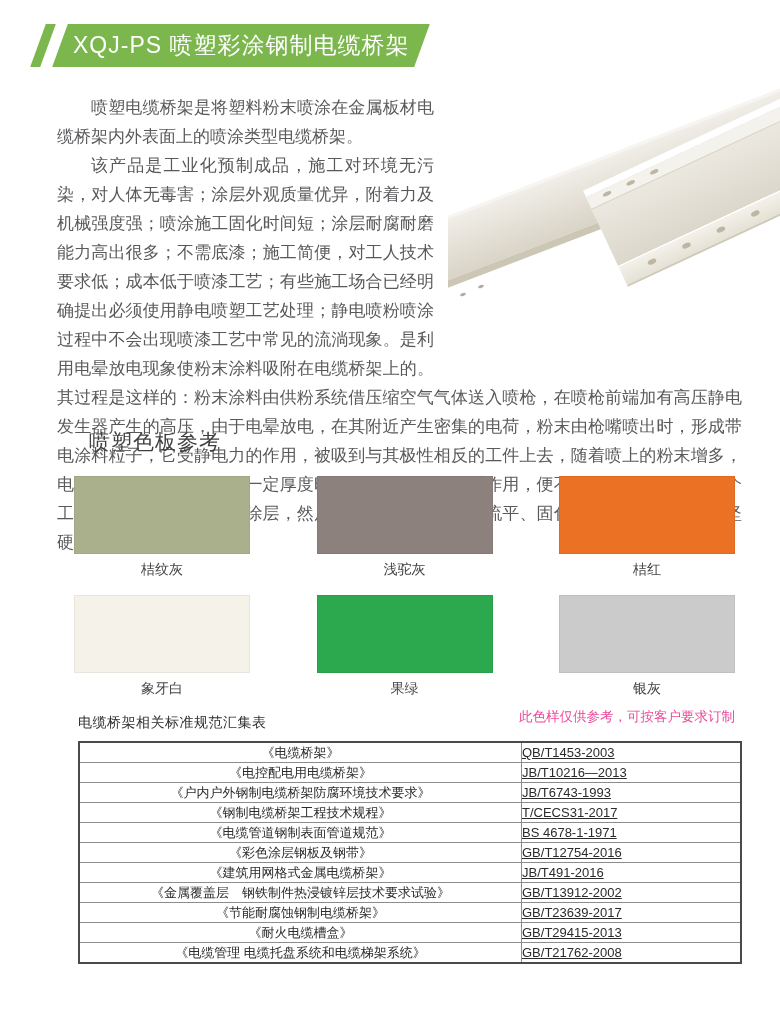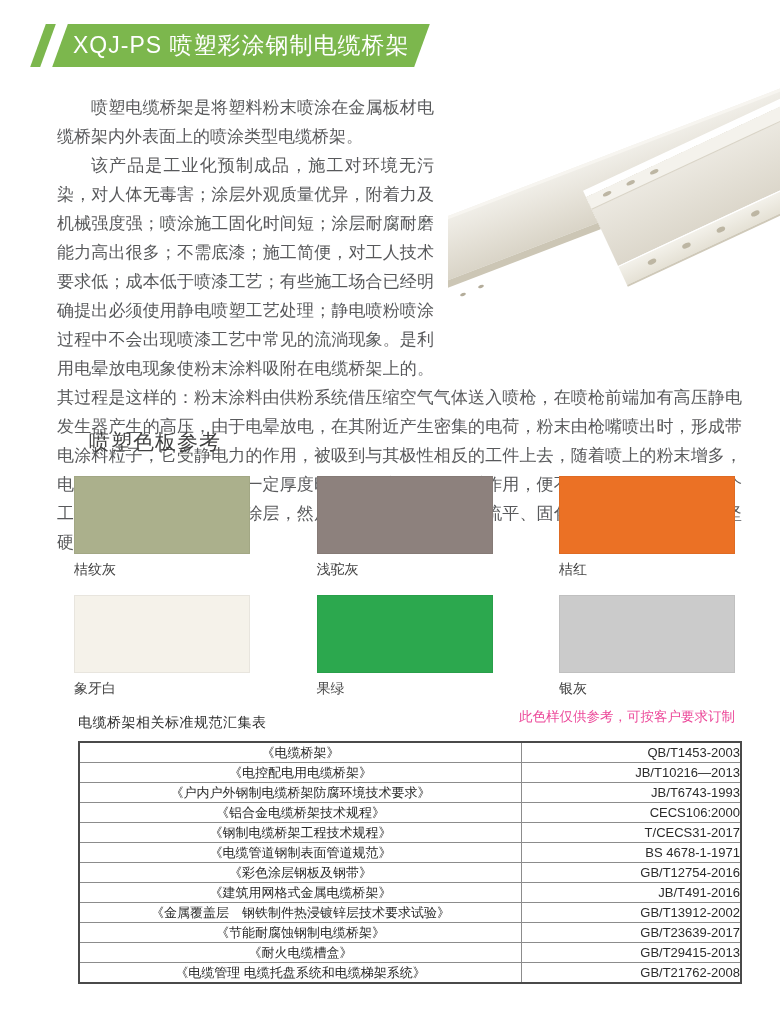--- a/index.html
+++ b/index.html
@@ -42,30 +42,30 @@
   .ht1{left:16px;} .ht2{left:42px;} .ht3{left:68px;}
   .flange-bot .hole{top:7px;}
   .hb1{left:28px;} .hb2{left:66px;} .hb3{left:104px;} .hb4{left:142px;}
   
   .colors{position:absolute;left:57px;top:428px;width:681px;}
   .colors h2{margin:0 0 20px 0;font-size:21px;font-weight:500;color:#3f3f3f;letter-spacing:1px;padding-left:32px;}
   .swatch-grid{display:flex;flex-wrap:wrap;justify-content:space-between;row-gap:16px;
     margin-left:17px;margin-right:3px;}
   .swatch{margin:0;width:176px;}
   .chip{width:176px;height:78px;box-shadow:inset 0 0 0 1px rgba(0,0,0,0.05);}
-  .swatch figcaption{margin-top:7px;text-align:left;font-size:14px;color:#454545;}
+  .swatch figcaption{margin-top:7px;text-align:center;font-size:14px;color:#454545;}
   .color-note{margin:10px 3px 0 0;text-align:right;font-size:13.5px;color:#ec4899;}
   
   .standards{position:absolute;left:78px;top:714px;width:659px;}
   .table-title{font-size:14px;color:#2f2f2f;font-weight:500;margin-bottom:9px;letter-spacing:0.5px;}
   table.std{border-collapse:collapse;width:659px;border:2px solid #4a4a4a;table-layout:fixed;}
   table.std td{border:1px solid #8c8c8c;height:19px;line-height:19px;font-size:13px;color:#2b2b2b;
     padding:0;overflow:hidden;white-space:nowrap;}
   td.col-name{width:441px;padding-left:46px;text-align:center;}
-  td.col-code{width:218px;text-align:right;}
+  td.col-code{width:218px;text-align:left;text-decoration:underline;}
 </style>
 </head>
 <body>
 
 <div class="page">
 
   <header class="banner-wrap">
     <div class="banner-sliver" style="background-color: rgb(124, 183, 77);"></div>
     <div class="banner-main" style="background-color: rgb(124, 183, 77);">
       <span class="banner-title">XQJ-PS 喷塑彩涂钢制电缆桥架</span>
@@ -138,24 +138,20 @@
         </tr>
         <tr>
           <td class="col-name">《电控配电用电缆桥架》</td>
           <td class="col-code">JB/T10216—2013</td>
         </tr>
         <tr>
           <td class="col-name">《户内户外钢制电缆桥架防腐环境技术要求》</td>
           <td class="col-code">JB/T6743-1993</td>
         </tr>
         <tr>
-          <td class="col-name">《铝合金电缆桥架技术规程》</td>
-          <td class="col-code">CECS106:2000</td>
-        </tr>
-        <tr>
           <td class="col-name">《钢制电缆桥架工程技术规程》</td>
           <td class="col-code">T/CECS31-2017</td>
         </tr>
         <tr>
           <td class="col-name">《电缆管道钢制表面管道规范》</td>
           <td class="col-code">BS 4678-1-1971</td>
         </tr>
         <tr>
           <td class="col-name">《彩色涂层钢板及钢带》</td>
           <td class="col-code">GB/T12754-2016</td>

